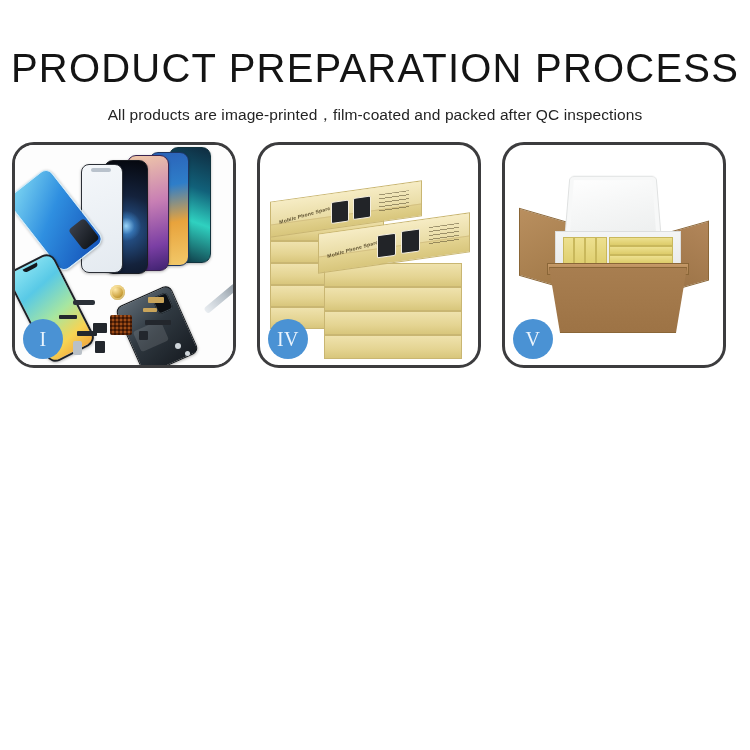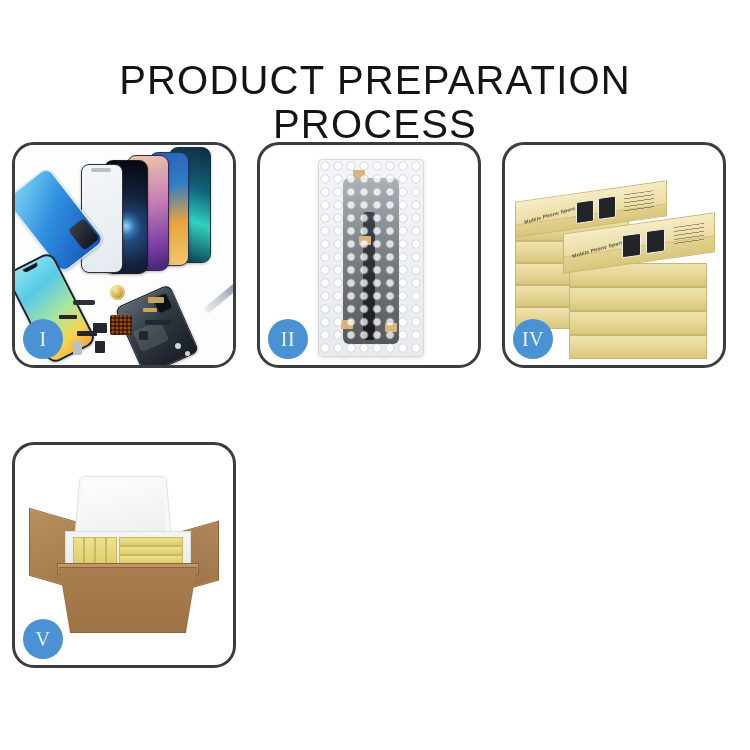--- a/index.html
+++ b/index.html
@@ -17,21 +17,21 @@
   }
 
   
   .header {
     position: absolute;
     left: 0; top: 0;
     width: 750px;
     text-align: center;
   }
   .page-title {
-    margin: 16px;
+    margin: 4px;
     padding-top: 42px;
     font-size: 40px;
     font-weight: 500;
     letter-spacing: 1.2px;
     color: #141414;
     line-height: 1.1;
     font-family: "Liberation Sans", sans-serif;
   }
   .page-subtitle {
     margin: 0;
@@ -369,20 +369,21 @@
   .sr-only {
     position:absolute; width:1px; height:1px; overflow:hidden;
     clip:rect(0 0 0 0); white-space:nowrap;
   }
 </style>
 </head>
 <body>
 
 <div class="header">
   <h1 class="page-title">PRODUCT PREPARATION PROCESS</h1>
+  <p class="page-subtitle">All products are image-printed，film-coated and packed after QC inspections</p>
 </div>
 
 <div class="panel-grid">
 
   <div class="panel">
     <div class="panel-scene">
       <div class="p1-bg"></div>
 
       <div class="phone-fan">
         <div class="ph teal"></div>
@@ -413,35 +414,20 @@
         <div class="pt silver" style="left:170px; top:206px; width:5px; height:5px;"></div>
         <div class="pt yellowtri" style="left:22px; top:180px;"></div>
         <div class="pt flex" style="left:44px; top:170px; width:18px; height:4px;"></div>
       </div>
 
       <span class="sr-only">Assorted mobile phone screens, displays and spare components laid out</span>
     </div>
     <div class="badge">I</div>
   </div>
 
-  <div class="panel">
-    <div class="panel-scene">
-      <div class="bubble-bag">
-        <div class="bag-part"></div>
-        <div class="bag-flex"></div>
-        <div class="bag-tape" style="left:34px; top:10px;"></div>
-        <div class="bag-tape" style="left:40px; top:76px;"></div>
-        <div class="bag-tape" style="left:22px; top:160px;"></div>
-        <div class="bag-tape" style="left:66px; top:163px;"></div>
-        <div class="bag-overlay"></div>
-      </div>
-      <span class="sr-only">Single part sealed inside a clear bubble-wrap bag</span>
-    </div>
-    <div class="badge">II</div>
-  </div>
 
 
   <div class="panel">
     <div class="panel-scene">
       <div class="stack">
 
         <div class="kbox" style="left:2px; top:52px; width:112px; height:20px;"></div>
         <div class="kbox" style="left:2px; top:74px; width:112px; height:20px;"></div>
         <div class="kbox" style="left:2px; top:96px; width:112px; height:20px;"></div>
         <div class="kbox" style="left:2px; top:118px; width:112px; height:20px;"></div>

